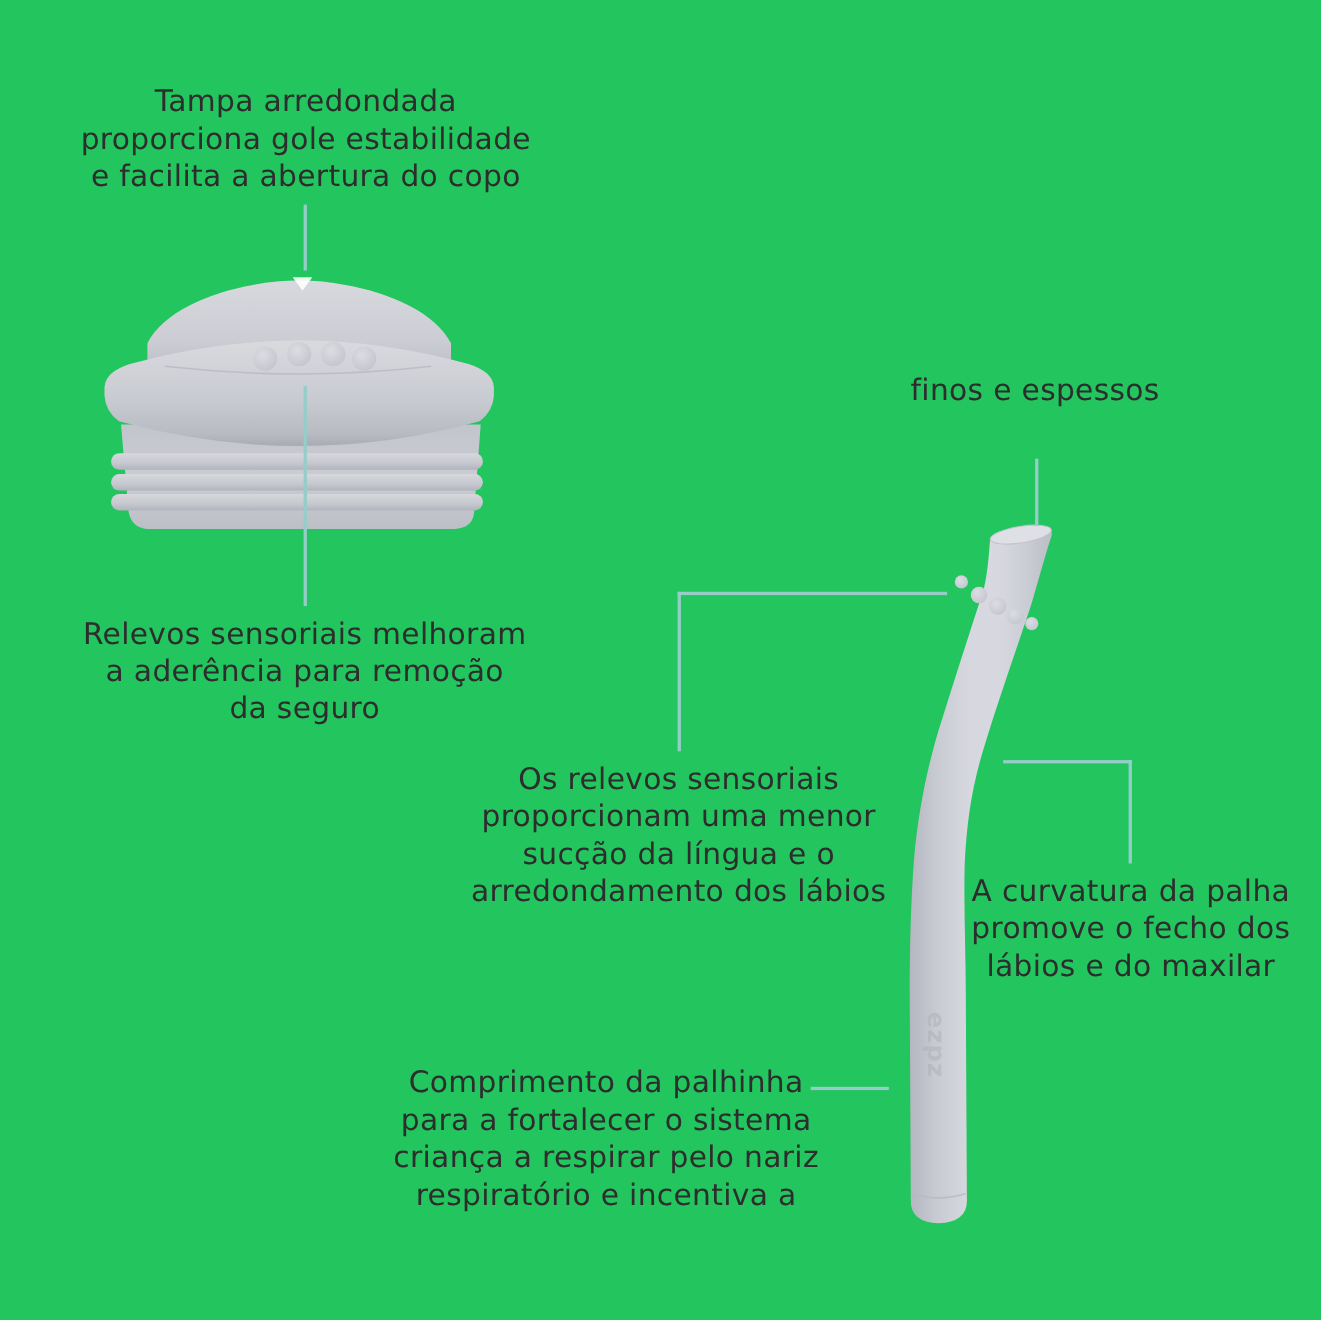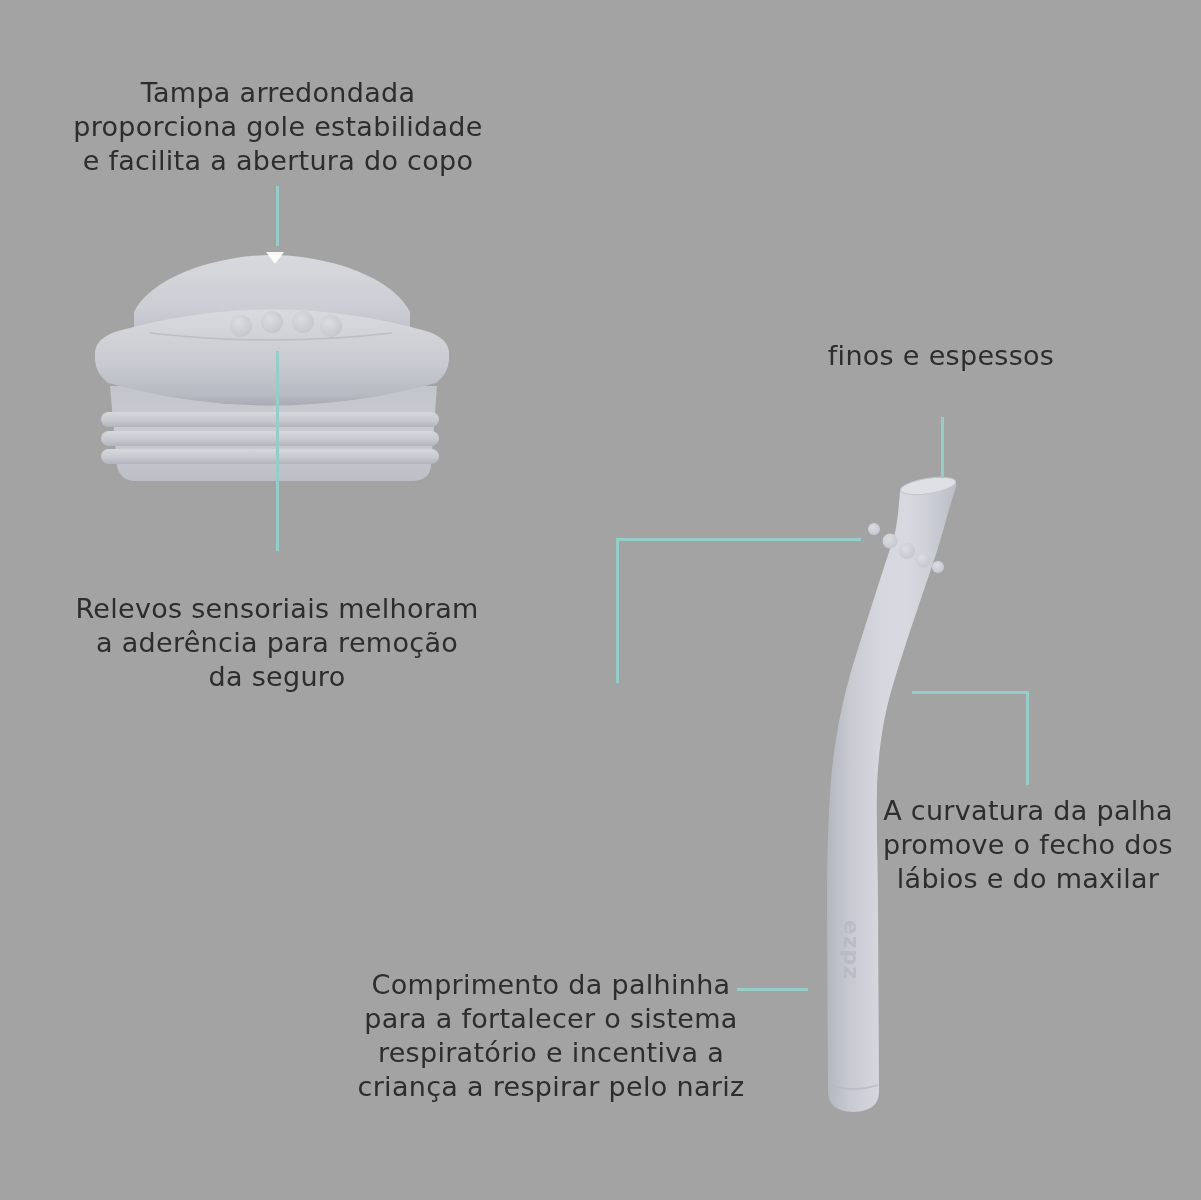--- a/index.html
+++ b/index.html
@@ -1,19 +1,19 @@
 <!DOCTYPE html>
 <html><head>
 <meta charset="utf-8">
 <style>
   html,body{margin:0;padding:0;background:#ffffff;}
   .canvas{
     position:relative;
     width:1201px;height:1200px;
-    background:#a3a3a3;
+    background:#22c55e;
     overflow:hidden;
     font-family:"DejaVu Sans","Liberation Sans",sans-serif;
   }
   .annotation{
     position:absolute;
     text-align:center;
     color:#2d2d2d;
     font-size:27px;
     line-height:34px;
     letter-spacing:.3px;
@@ -31,42 +31,48 @@
 <body>
 
 <div class="canvas">
 
   <div class="annotation" style="left:48px;top:76px;width:460px;">
     <span class="ln">Tampa arredondada</span>
     <span class="ln">proporciona gole estabilidade</span>
     <span class="ln">e facilita a abertura do copo</span>
   </div>
 
-  <div class="annotation" style="left:62px;top:592px;width:430px;">
+  <div class="annotation" style="left:62px;top:560px;width:430px;">
     <span class="ln">Relevos sensoriais melhoram</span>
     <span class="ln">a aderência para remoção</span>
     <span class="ln">da seguro</span>
   </div>
 
   <div class="annotation" style="left:766px;top:339px;width:350px;">
     <span class="ln">finos e espessos</span>
   </div>
 
+  <div class="annotation" style="left:407px;top:692px;width:420px;">
+    <span class="ln">Os relevos sensoriais</span>
+    <span class="ln">proporcionam uma menor</span>
+    <span class="ln">sucção da língua e o</span>
+    <span class="ln">arredondamento dos lábios</span>
+  </div>
 
   <div class="annotation" style="left:858px;top:794px;width:340px;text-align:center;">
     <span class="ln">A curvatura da palha</span>
     <span class="ln">promove o fecho dos</span>
     <span class="ln">lábios e do maxilar</span>
   </div>
 
   <div class="annotation" style="left:336px;top:968px;width:430px;">
     <span class="ln">Comprimento da palhinha</span>
     <span class="ln">para a fortalecer o sistema</span>
+    <span class="ln">criança a respirar pelo nariz</span>
     <span class="ln">respiratório e incentiva a</span>
-    <span class="ln">criança a respirar pelo nariz</span>
   </div>
 
   <div class="conn" style="left:276px;top:186px;width:3px;height:60px;"></div>
   <div class="conn" style="left:276px;top:351px;width:3px;height:200px;"></div>
   <div class="conn" style="left:941px;top:417px;width:3px;height:61px;"></div>
   <div class="conn" style="left:616px;top:538px;width:245px;height:3px;"></div>
   <div class="conn" style="left:616px;top:538px;width:3px;height:145px;"></div>
   <div class="conn" style="left:912px;top:691px;width:117px;height:3px;"></div>
   <div class="conn" style="left:1026px;top:691px;width:3px;height:94px;"></div>
   <div class="conn" style="left:737px;top:988px;width:71px;height:3px;"></div>

